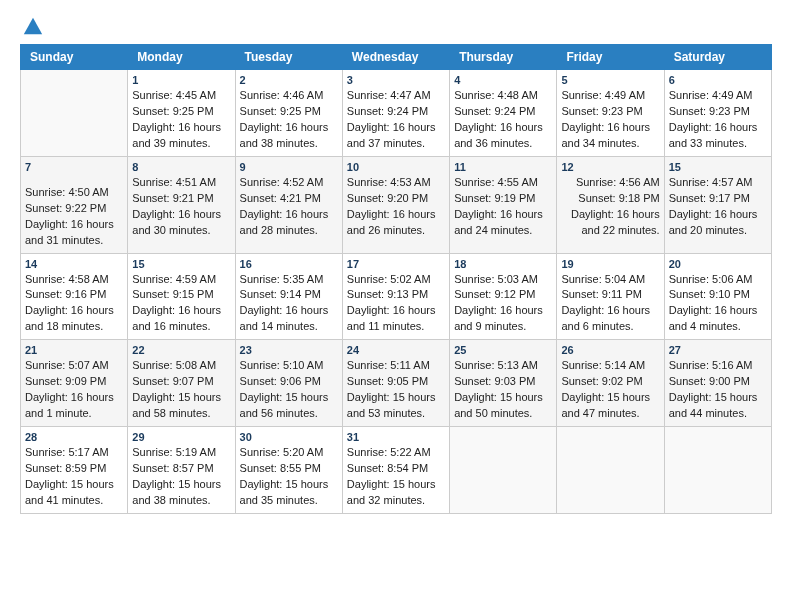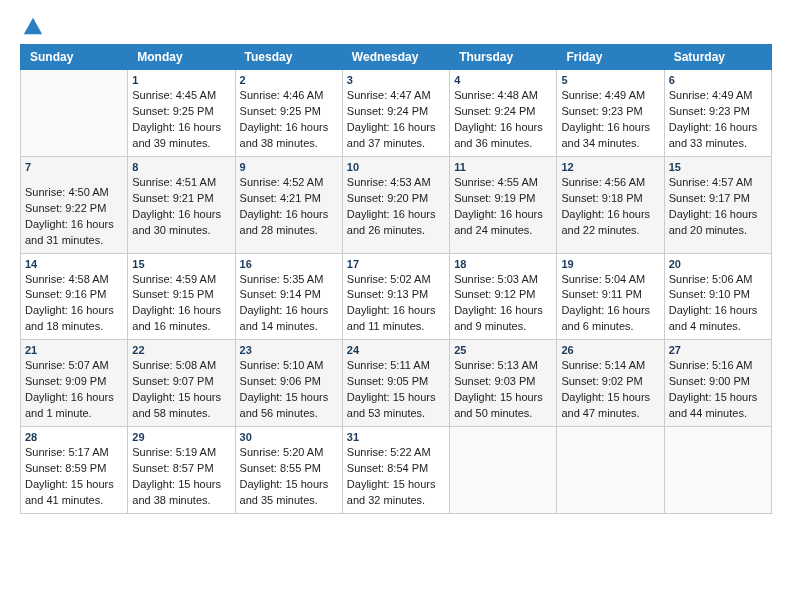--- a/index.html
+++ b/index.html
@@ -204,21 +204,21 @@
           </td>
           <td>
             <span class="day-num">11</span>
             <div class="cell-info" style="white-space: pre-line;">Sunrise: 4:55 AM
 Sunset: 9:19 PM
 Daylight: 16 hours
 and 24 minutes.</div>
           </td>
           <td>
             <span class="day-num">12</span>
-            <div class="cell-info" style="white-space: pre-line;">Sunrise: 4:56 AM
+            <div class="cell-info" style="white-space: pre-line; text-align: right;">Sunrise: 4:56 AM
 Sunset: 9:18 PM
 Daylight: 16 hours
 and 22 minutes.</div>
           </td>
           <td>
             <span class="day-num">15</span>
             <div class="cell-info" style="white-space: pre-line;">Sunrise: 4:57 AM
 Sunset: 9:17 PM
 Daylight: 16 hours
 and 20 minutes.</div>

